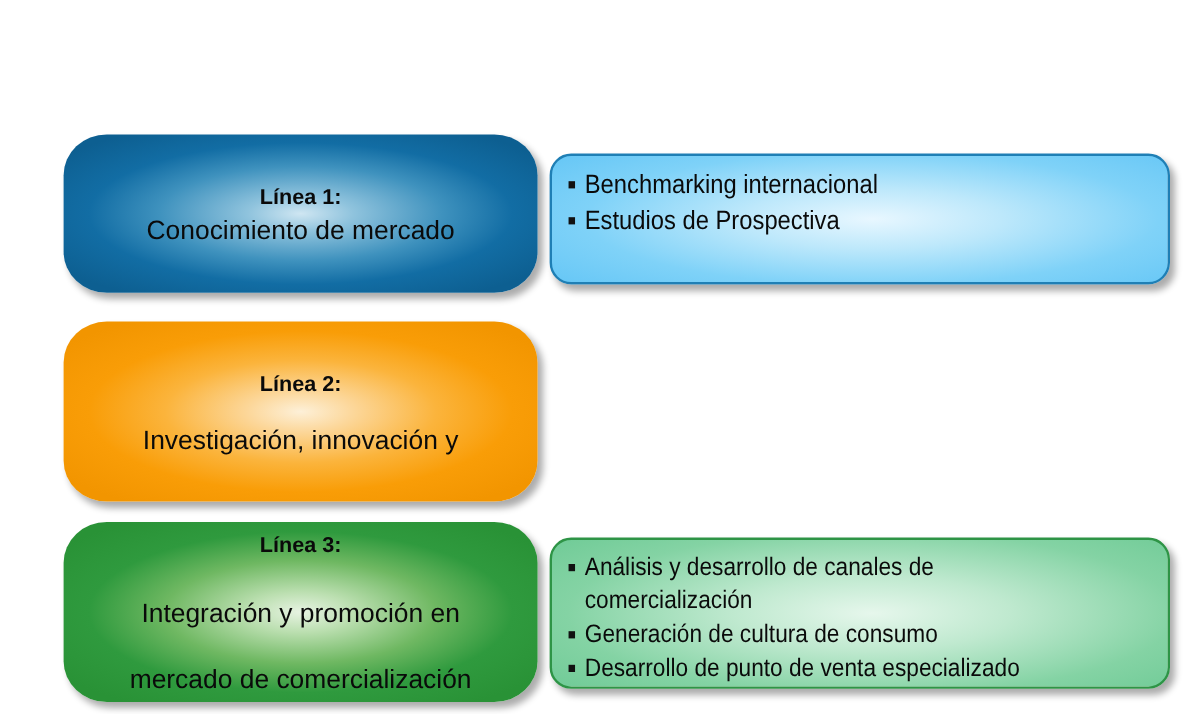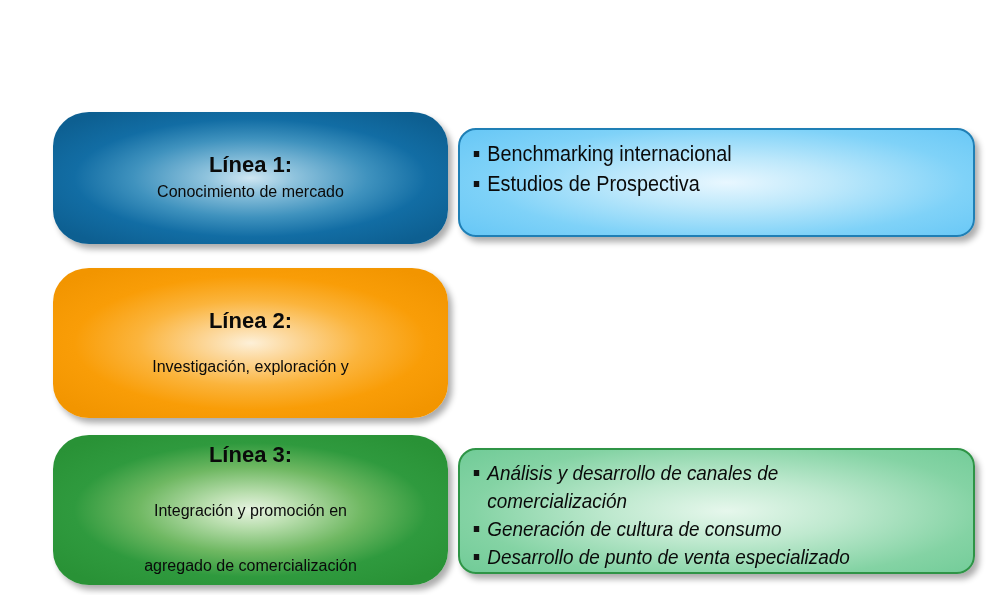--- a/index.html
+++ b/index.html
@@ -104,28 +104,28 @@
                 #e7f3e2 0%,
                 #bbdfb0 18%,
                 #6fb862 46%,
                 #2f9a3e 72%,
                 #299236 100%);
   }
 
   .line-title {
     font-family: "Liberation Sans", sans-serif;
     font-weight: bold;
-    font-size: 22px;
+    font-size: 18px;
     line-height: 27px;
     color: #0a0a0a;
   }
   .line-desc {
     font-family: "Liberation Sans", sans-serif;
     font-weight: normal;
-    font-size: 16px;
+    font-size: 22px;
     line-height: 27px;
     color: #0a0a0a;
   }
 
   
   .bullet-panel {
     position: absolute;
     left: 458px;
     width: 517px;
     border-radius: 18px;
@@ -154,21 +154,20 @@
                 #f9c79d 66%,
                 #f7bd8c 100%);
   }
   .bullet-panel.green {
     border: 2px solid #2e9446;
     background: radial-gradient(ellipse 75% 85% at 52% 50%,
                 #e6f7ec 0%,
                 #bfe9cf 30%,
                 #84d3a4 66%,
                 #69c892 100%);
-    font-style: italic;
   }
 
   .bullet-list {
     list-style: none;
     margin: 0;
     padding: 0;
   }
   .bullet-list li {
     position: relative;
     padding-left: 17px;
@@ -210,29 +209,29 @@
       <ul class="bullet-list">
         <li>Benchmarking internacional</li>
         <li>Estudios de Prospectiva</li>
       </ul>
     </div>
   </div>
 
   <div class="row" id="row-2">
     <div class="line-box orange">
       <div class="line-title">Línea 2:</div>
-      <div class="line-desc">Investigación, exploración y</div>
+      <div class="line-desc">Investigación, innovación y</div>
     </div>
   </div>
 
   <div class="row" id="row-3">
     <div class="line-box green">
       <div class="line-title">Línea 3:</div>
       <div class="line-desc">Integración y promoción en</div>
-      <div class="line-desc">agregado de comercialización</div>
+      <div class="line-desc">mercado de comercialización</div>
     </div>
     <div class="bullet-panel green">
       <ul class="bullet-list">
         <li>Análisis y desarrollo de canales de comercialización</li>
         <li>Generación de cultura de consumo</li>
         <li>Desarrollo de punto de venta especializado</li>
         <li>Eventos de exploración</li>
       </ul>
     </div>
   </div>

